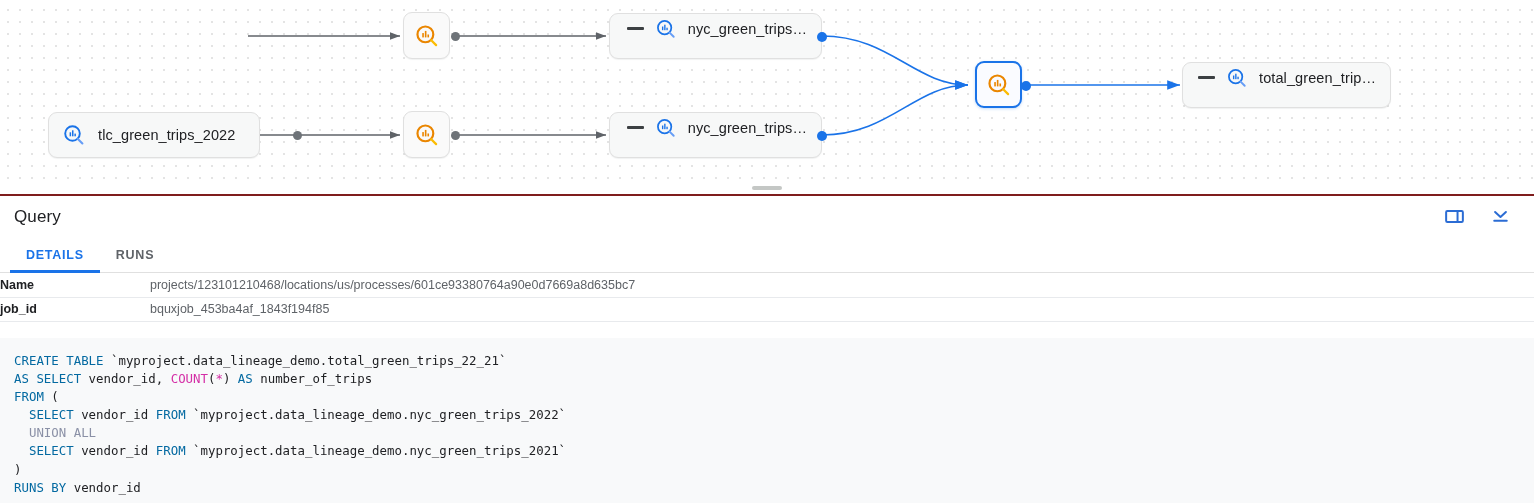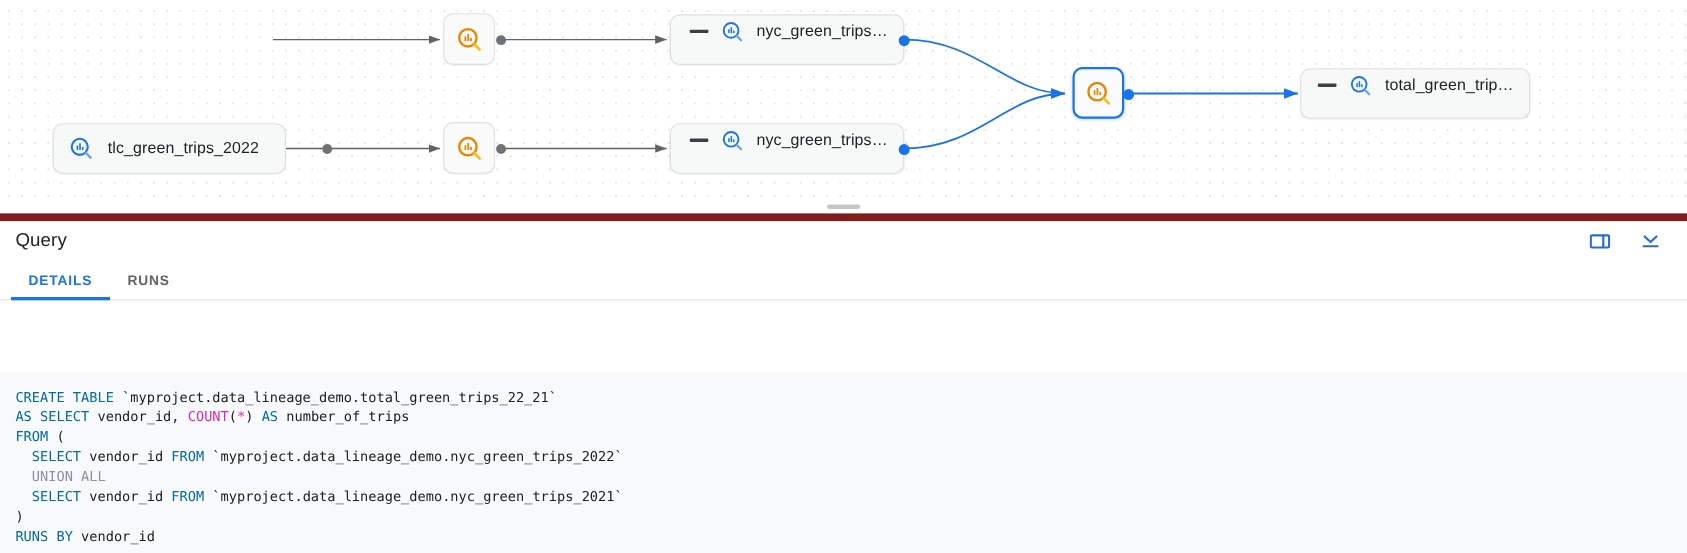--- a/index.html
+++ b/index.html
@@ -61,21 +61,21 @@
     position: absolute; left: 0; top: 182px; width: 1534px; height: 12px;
     display: flex; align-items: center; justify-content: center;
     background: #ffffff;
   }
   .handle-bar { width: 30px; height: 4px; border-radius: 2px; background: #c4c7c5; }
 
   
   .panel { position: absolute; left: 0; top: 194px; width: 1534px; height: 309px; background: #fff; }
   .panel-head {
     height: 43px; display: flex; align-items: center;
-    padding: 0 12px 0 14px; border-top: 7px solid #7f1d1d;
+    padding: 0 12px 0 14px; border-top: 2px solid #7f1d1d;
   }
   .panel-title { font-size: 17px; color: #202124; letter-spacing: .1px; }
   .panel-actions { margin-left: auto; display: flex; align-items: center; gap: 22px; padding-right: 10px;}
   .icon-btn { width: 24px; height: 24px; display: flex; align-items: center; justify-content: center; cursor: pointer; }
 
   .tabs { height: 36px; display: flex; align-items: stretch; border-bottom: 1px solid #e0e0e0; padding-left: 10px; }
   .tab {
     display: flex; align-items: center; padding: 0 16px;
     font-size: 12.5px; font-weight: bold; letter-spacing: .75px;
     color: #5f6368; cursor: pointer; position: relative;
@@ -238,20 +238,32 @@
           </svg>
         </span>
       </div>
     </div>
 
     <div class="tabs">
       <div class="tab active">DETAILS</div>
       <div class="tab">RUNS</div>
     </div>
 
+    <table class="details">
+      <tbody>
+          <tr>
+        <td class="k">Name</td>
+        <td class="v">projects/123101210468/locations/us/processes/601ce93380764a90e0d7669a8d635bc7</td>
+      </tr>
+      <tr>
+        <td class="k">job_id</td>
+        <td class="v">bquxjob_453ba4af_1843f194f85</td>
+      </tr>
+    </tbody>
+      </table>
 
     <div class="code" id="sql-code"><span class="kw">CREATE TABLE </span><span>`myproject.data_lineage_demo.total_green_trips_22_21`</span>
 <span class="kw">AS SELECT </span><span>vendor_id, </span><span class="fn">COUNT</span><span>(</span><span class="fn">*</span><span>) </span><span class="kw">AS </span><span>number_of_trips</span>
 <span class="kw">FROM</span><span> (</span>
 <span>  </span><span class="kw">SELECT </span><span>vendor_id </span><span class="kw">FROM </span><span>`myproject.data_lineage_demo.nyc_green_trips_2022`</span>
 <span>  </span><span class="mut">UNION ALL</span>
 <span>  </span><span class="kw">SELECT </span><span>vendor_id </span><span class="kw">FROM </span><span>`myproject.data_lineage_demo.nyc_green_trips_2021`</span>
 <span>)</span>
 <span class="kw">RUNS BY </span><span>vendor_id</span></div>
   </div>

